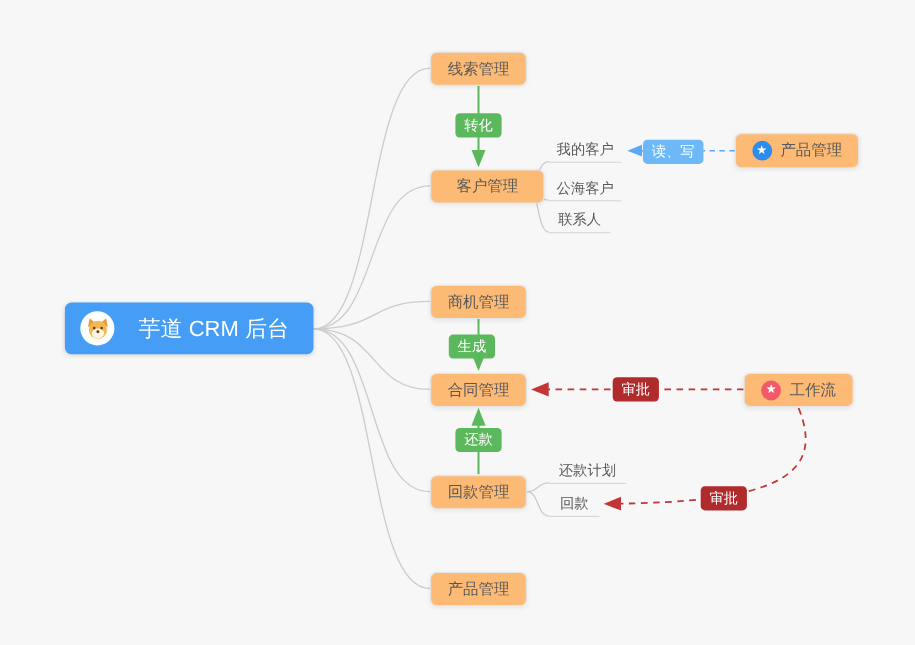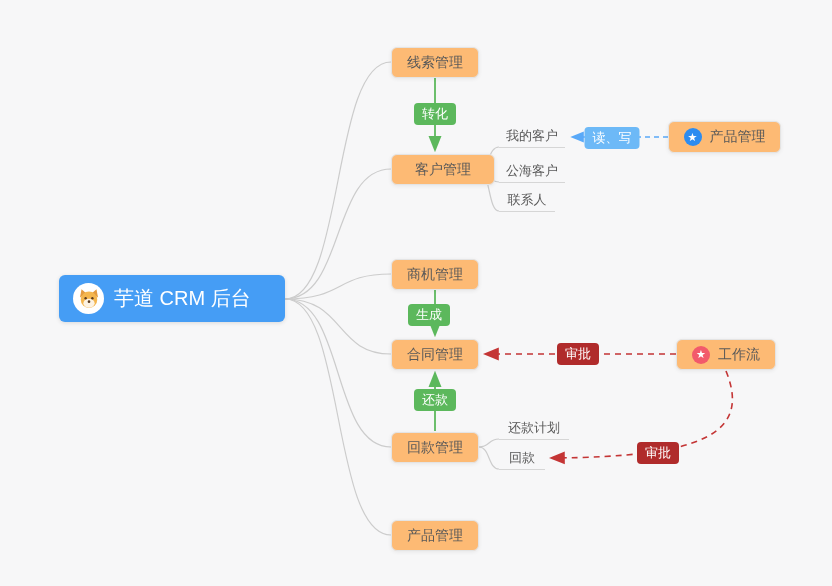--- a/index.html
+++ b/index.html
@@ -22,21 +22,21 @@
     position:absolute;z-index:2;box-sizing:border-box;
     background:#fdba74;border:1px solid #e4e4e4;border-radius:6px;
     box-shadow:0 1px 4px rgba(0,0,0,.07);
     display:flex;align-items:center;justify-content:center;gap:8px;
     font-size:14px;color:#595959;cursor:default;
   }
   .root-node{
     position:absolute;z-index:2;box-sizing:border-box;
     left:59px;top:275px;width:226px;height:47px;
     background:var(--root-bg,#459df5);border-radius:6px;
-    display:flex;align-items:center;gap:10px;padding:0 14px;
+    display:flex;align-items:center;gap:22px;padding:0 14px;
     color:#fff;font-size:20px;
     box-shadow:0 1px 4px rgba(0,0,0,.12);
   }
   .logo{width:31px;height:31px;border-radius:50%;background:#fff;display:flex;align-items:center;justify-content:center;flex:0 0 auto;}
   .logo svg{width:24px;height:24px;}
 
   .leaf{
     position:absolute;z-index:2;box-sizing:border-box;
     font-size:13px;color:#595959;text-align:center;
     padding:2px 4px 3px;border-bottom:1px solid #d6d6d6;

